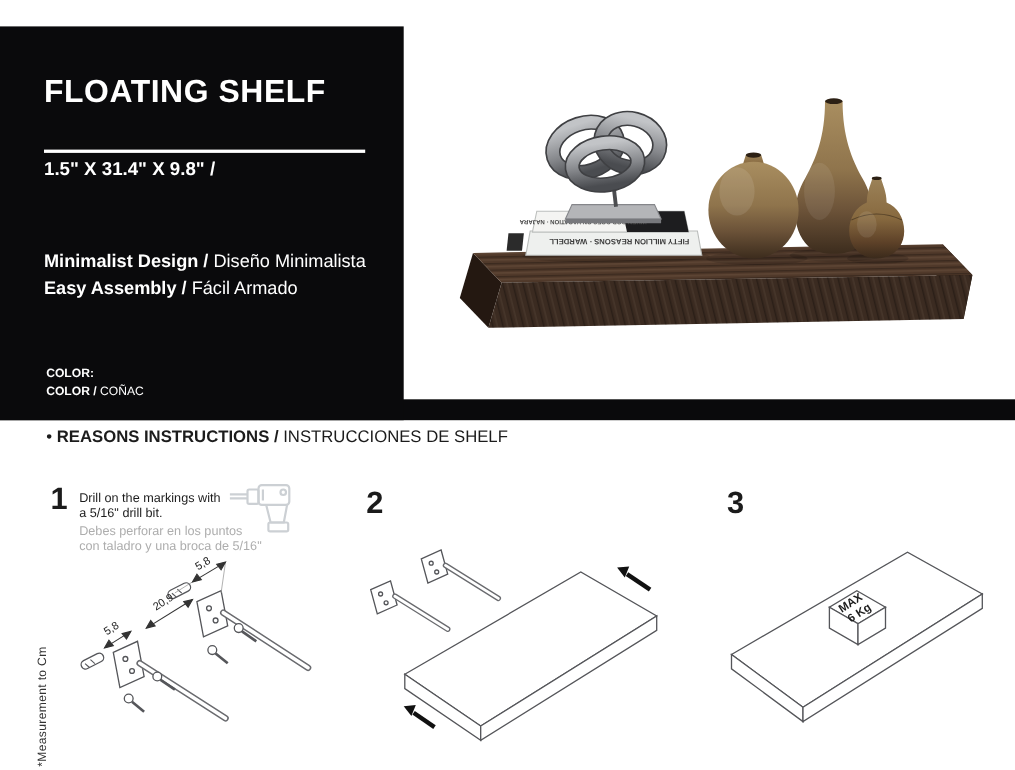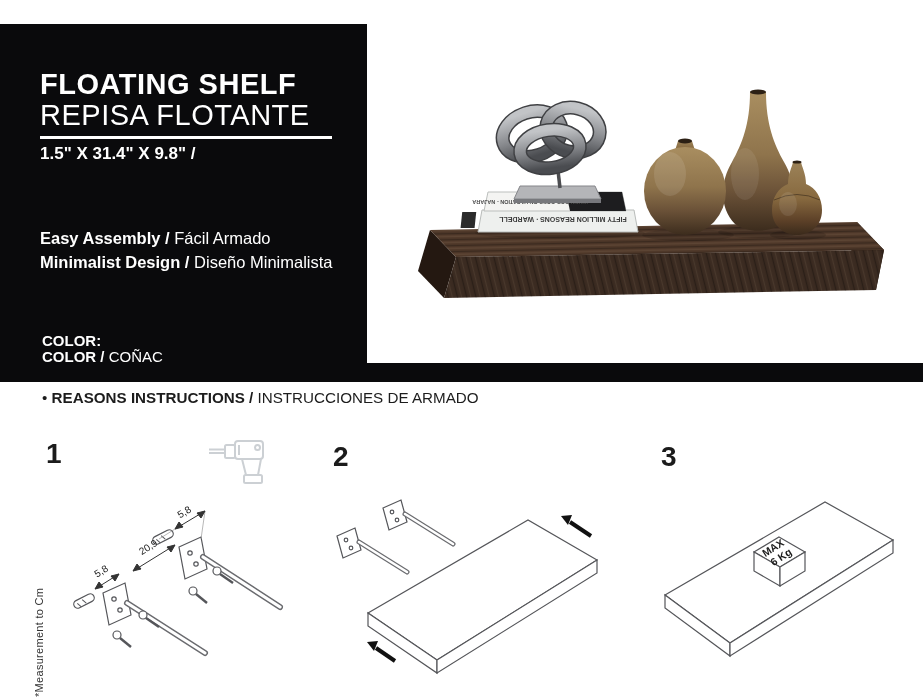--- a/index.html
+++ b/index.html
@@ -7,21 +7,21 @@
         font-family:"Liberation Sans","DejaVu Sans",sans-serif;color:#111;}
   .abs{position:absolute;}
   
   .panel{left:0;top:24px;width:367px;height:358px;background:var(--panel-bg,#0a0a0c);color:#fff;z-index:3;}
   .bottombar{left:0;top:363px;width:923px;height:19px;background:var(--panel-bg,#0a0a0c);z-index:2;}
   .t1{left:40px;top:44px;font-size:29px;font-weight:bold;letter-spacing:.5px;white-space:nowrap;}
   .t2{left:40px;top:75px;font-size:29px;font-weight:normal;letter-spacing:.5px;white-space:nowrap;}
   .rule{left:40px;top:112px;width:292px;height:3px;background:#fff;}
   .dims{left:40px;top:121px;font-size:17px;line-height:17.5px;white-space:nowrap;}
   .features{left:40px;top:202px;font-size:16.5px;line-height:24px;white-space:nowrap;}
-  .colorblock{left:42px;top:309px;font-size:15px;line-height:15.5px;white-space:nowrap;}
+  .colorblock{left:42px;top:309px;font-size:11px;line-height:15.5px;white-space:nowrap;}
   b, .b{font-weight:bold;}
   
   .photo{left:360px;top:24px;z-index:1;}
   
   .heading{left:42px;top:389px;font-size:15.2px;white-space:nowrap;color:#1c1c1c;}
   .stepnum{font-size:28px;font-weight:bold;color:#1b1b1b;z-index:4;}
   .n1{left:46px;top:438px;} .n2{left:333px;top:441px;} .n3{left:661px;top:441px;}
   .step1text{left:72px;top:447px;font-size:11.5px;line-height:13.5px;color:#1c1c1c;}
   .step1text .es{color:#adadad;margin-top:3px;}
   .footnote{left:33px;top:697px;transform:rotate(-90deg);transform-origin:0 0;
@@ -115,45 +115,50 @@
                C456,164 462,174 462,186 C462,202 450,211 437,211 C424,211 412,202 412,186
                C412,174 418,164 428,160 Z" fill="url(#gbronze2)"></path>
       <ellipse cx="437" cy="138" rx="4.5" ry="1.6" fill="#2c2014"></ellipse>
       <path d="M414,176 Q437,165 460,176" stroke="#2f2315" stroke-width="1" fill="none" opacity=".55"></path>
       <ellipse cx="428" cy="180" rx="9" ry="12" fill="#fff" opacity=".09"></ellipse>
     </g>
   </svg>
 
   <div class="abs panel">
     <div class="abs t1">FLOATING SHELF</div>
-    <div class="abs t2">REPISA FLOTANTE</div>
     <div class="abs rule"></div>
     <div class="abs dims">
       <div class="b">1.5" X 31.4" X 9.8" /</div>
     </div>
     <div class="abs features">
+      <div><b><span>Minimalist Design</span><span> / </span></b><span>Diseño Minimalista</span></div>
       <div><b><span>Easy Assembly</span><span> / </span></b><span>Fácil Armado</span></div>
-      <div><b><span>Minimalist Design</span><span> / </span></b><span>Diseño Minimalista</span></div>
     </div>
     <div class="abs colorblock">
       <div class="b">COLOR:</div>
       <div><b><span>COLOR</span><span> / </span></b><span>COÑAC</span></div>
     </div>
   </div>
   <div class="abs bottombar"></div>
 
   <div class="abs heading">
     <span>•</span>
-    <b><span>REASONS INSTRUCTIONS</span><span> / </span></b><span>INSTRUCCIONES DE ARMADO</span>
+    <b><span>REASONS INSTRUCTIONS</span><span> / </span></b><span>INSTRUCCIONES DE SHELF</span>
   </div>
 
   <div class="abs stepnum n1">1</div>
   <div class="abs stepnum n2">2</div>
   <div class="abs stepnum n3">3</div>
 
+  <div class="abs step1text">
+    <div>Drill on the markings with</div>
+    <div>a 5/16" drill bit.</div>
+    <div class="es">Debes perforar en los puntos</div>
+    <div class="es" style="margin-top:0">con taladro y una broca de 5/16"</div>
+  </div>
 
   <svg class="abs" style="left:206px;top:436px;" width="64" height="50" viewBox="0 0 64 50" fill="none" stroke="#ccd0d4" stroke-width="2" stroke-linejoin="round">
     <line x1="3" y1="13.5" x2="19" y2="13.5"></line>
     <line x1="3" y1="17" x2="19" y2="17"></line>
     <rect x="19" y="9" width="10" height="13" rx="1.5"></rect>
     <rect x="29" y="5" width="28" height="18" rx="3"></rect>
     <circle cx="51.5" cy="11.5" r="2.5"></circle>
     <line x1="33" y1="9" x2="33" y2="19"></line>
     <path d="M36,23 L40,39 L52,39 L55,23"></path>
     <rect x="38" y="39" width="18" height="8" rx="1.5"></rect>

